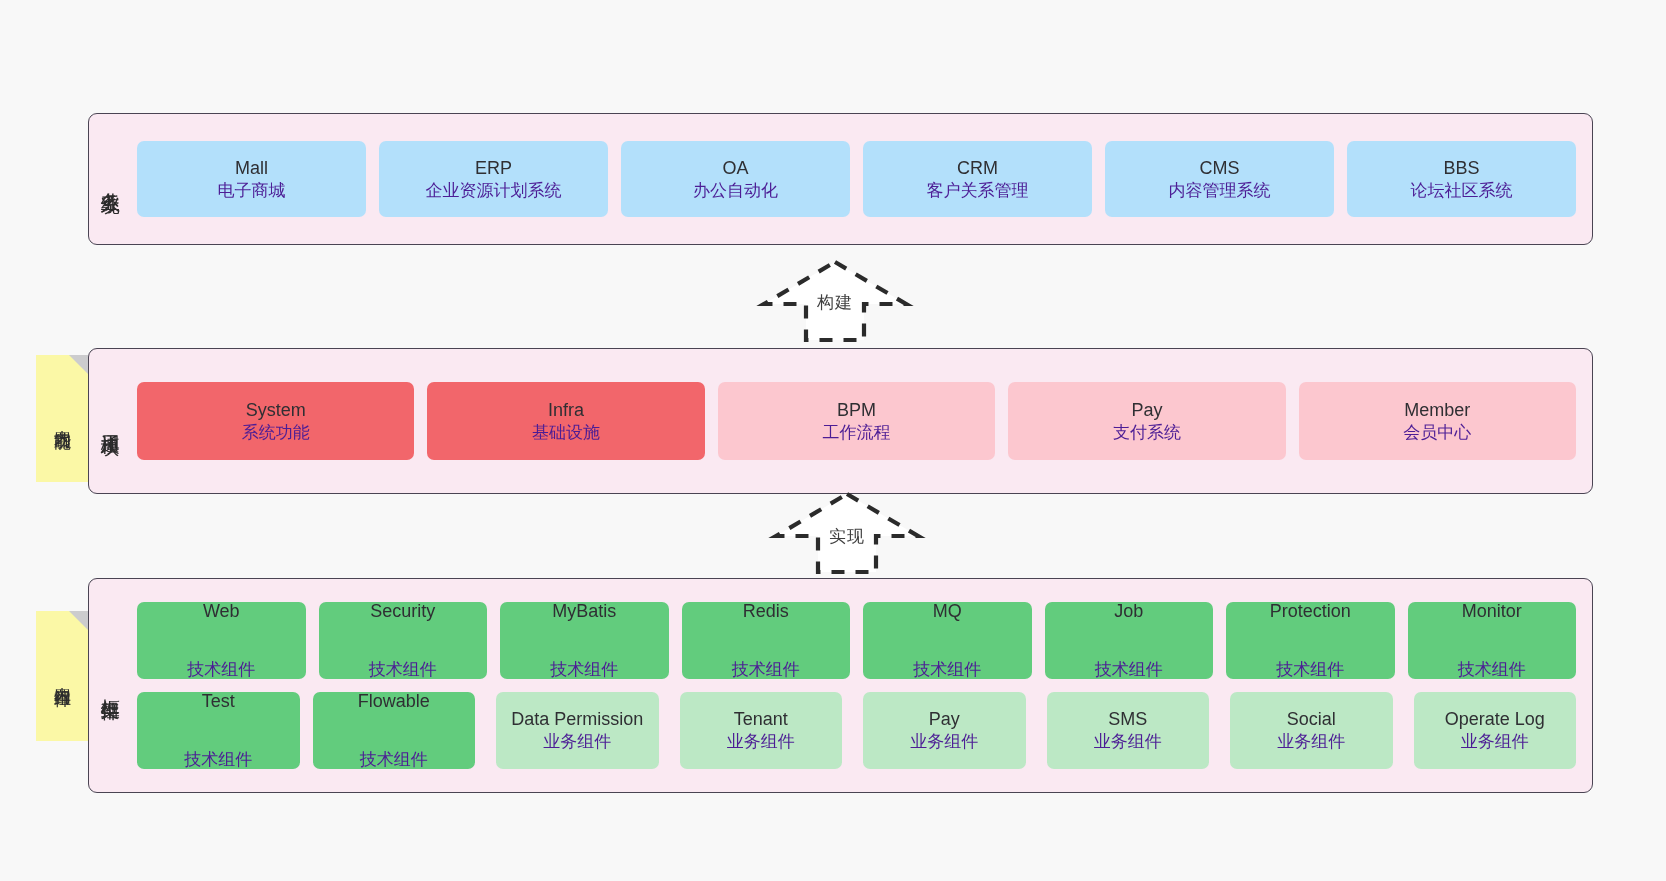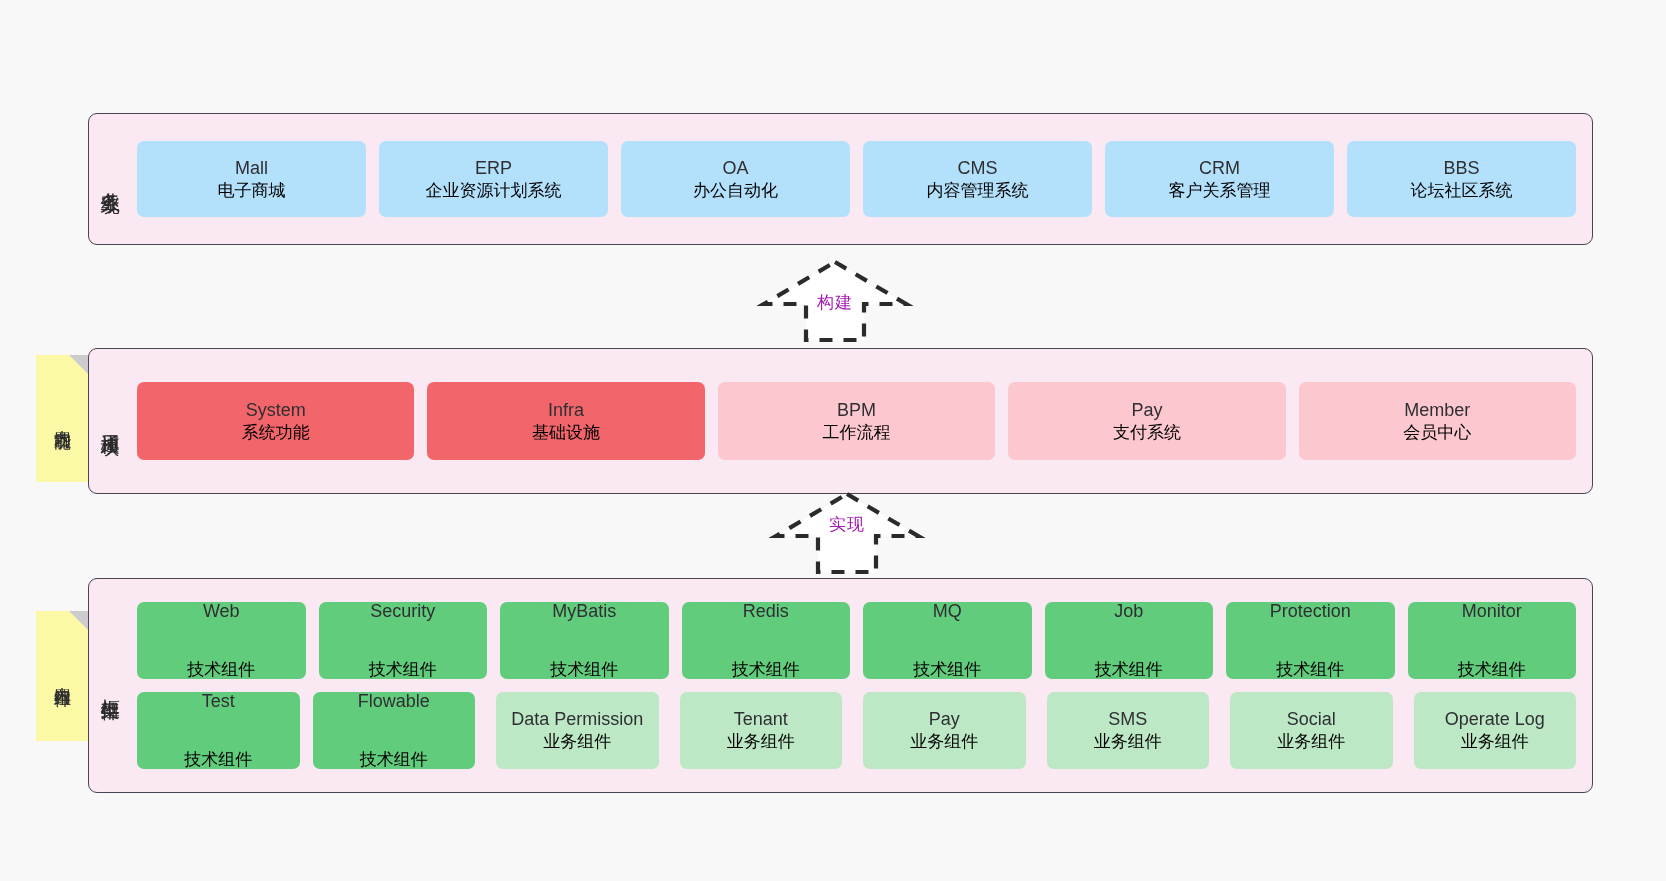--- a/index.html
+++ b/index.html
@@ -59,21 +59,21 @@
     display:flex;
     flex-direction:column;
     align-items:center;
     justify-content:center;
     text-align:center;
     line-height:1.26;
     padding:6px 4px;
     box-sizing:border-box;
   }
   .cell .en{font-size:18px;color:#2f2f33;}
-  .cell .cn{font-size:17px;color:#000000;font-family:Liberation Serif, serif;}
+  .cell .cn{font-size:17px;color:#4c1d95;font-family:Liberation Serif, serif;}
 
   
   .c-blue      {background:#b3e0fb;}
   .c-red       {background:#f2666b;}
   .c-pink      {background:#fcc7cf;}
   .c-green     {background:#62cc7d;gap:36px;}
   .c-lightgreen{background:#bce8c5;margin-left:8px;}
 
   
   #layer-business {left:88px;  top:113px; width:1505px; height:132px;}
@@ -114,29 +114,29 @@
   #note-framework {left:36px; top:611px; height:130px;}
 
   
   .arrow{position:absolute;z-index:3;}
   .arrow svg{display:block;overflow:visible;}
   .arrow .lbl{
     position:absolute;
     left:50%;
     transform:translateX(-50%);
     font-size:17px;
-    color:#a21caf;
+    color:#404040;
     background:transparent;
     white-space:nowrap;
     letter-spacing:1px;
   }
   #arrow-build {left:760px; top:258px; width:150px; height:86px;}
   #arrow-build .lbl{top:33px;}
   #arrow-impl  {left:772px; top:490px; width:150px; height:86px;}
-  #arrow-impl  .lbl{top:23px;}
+  #arrow-impl  .lbl{top:35px;}
 </style>
 </head>
 <body>
 
 <div class="canvas">
 
   <div class="layer" id="layer-business">
     <div class="layer-title">业务系统</div>
     <div class="layer-body">
       <div class="row">
@@ -146,26 +146,26 @@
         </div>
         <div class="cell c-blue">
           <span class="en">ERP</span>
           <span class="cn">企业资源计划系统</span>
         </div>
         <div class="cell c-blue">
           <span class="en">OA</span>
           <span class="cn">办公自动化</span>
         </div>
         <div class="cell c-blue">
+          <span class="en">CRM</span>
+          <span class="cn">客户关系管理</span>
+        </div>
+        <div class="cell c-blue">
           <span class="en">CMS</span>
           <span class="cn">内容管理系统</span>
-        </div>
-        <div class="cell c-blue">
-          <span class="en">CRM</span>
-          <span class="cn">客户关系管理</span>
         </div>
         <div class="cell c-blue">
           <span class="en">BBS</span>
           <span class="cn">论坛社区系统</span>
         </div>
       </div>
     </div>
   </div>
 
   <div class="arrow" id="arrow-build">

